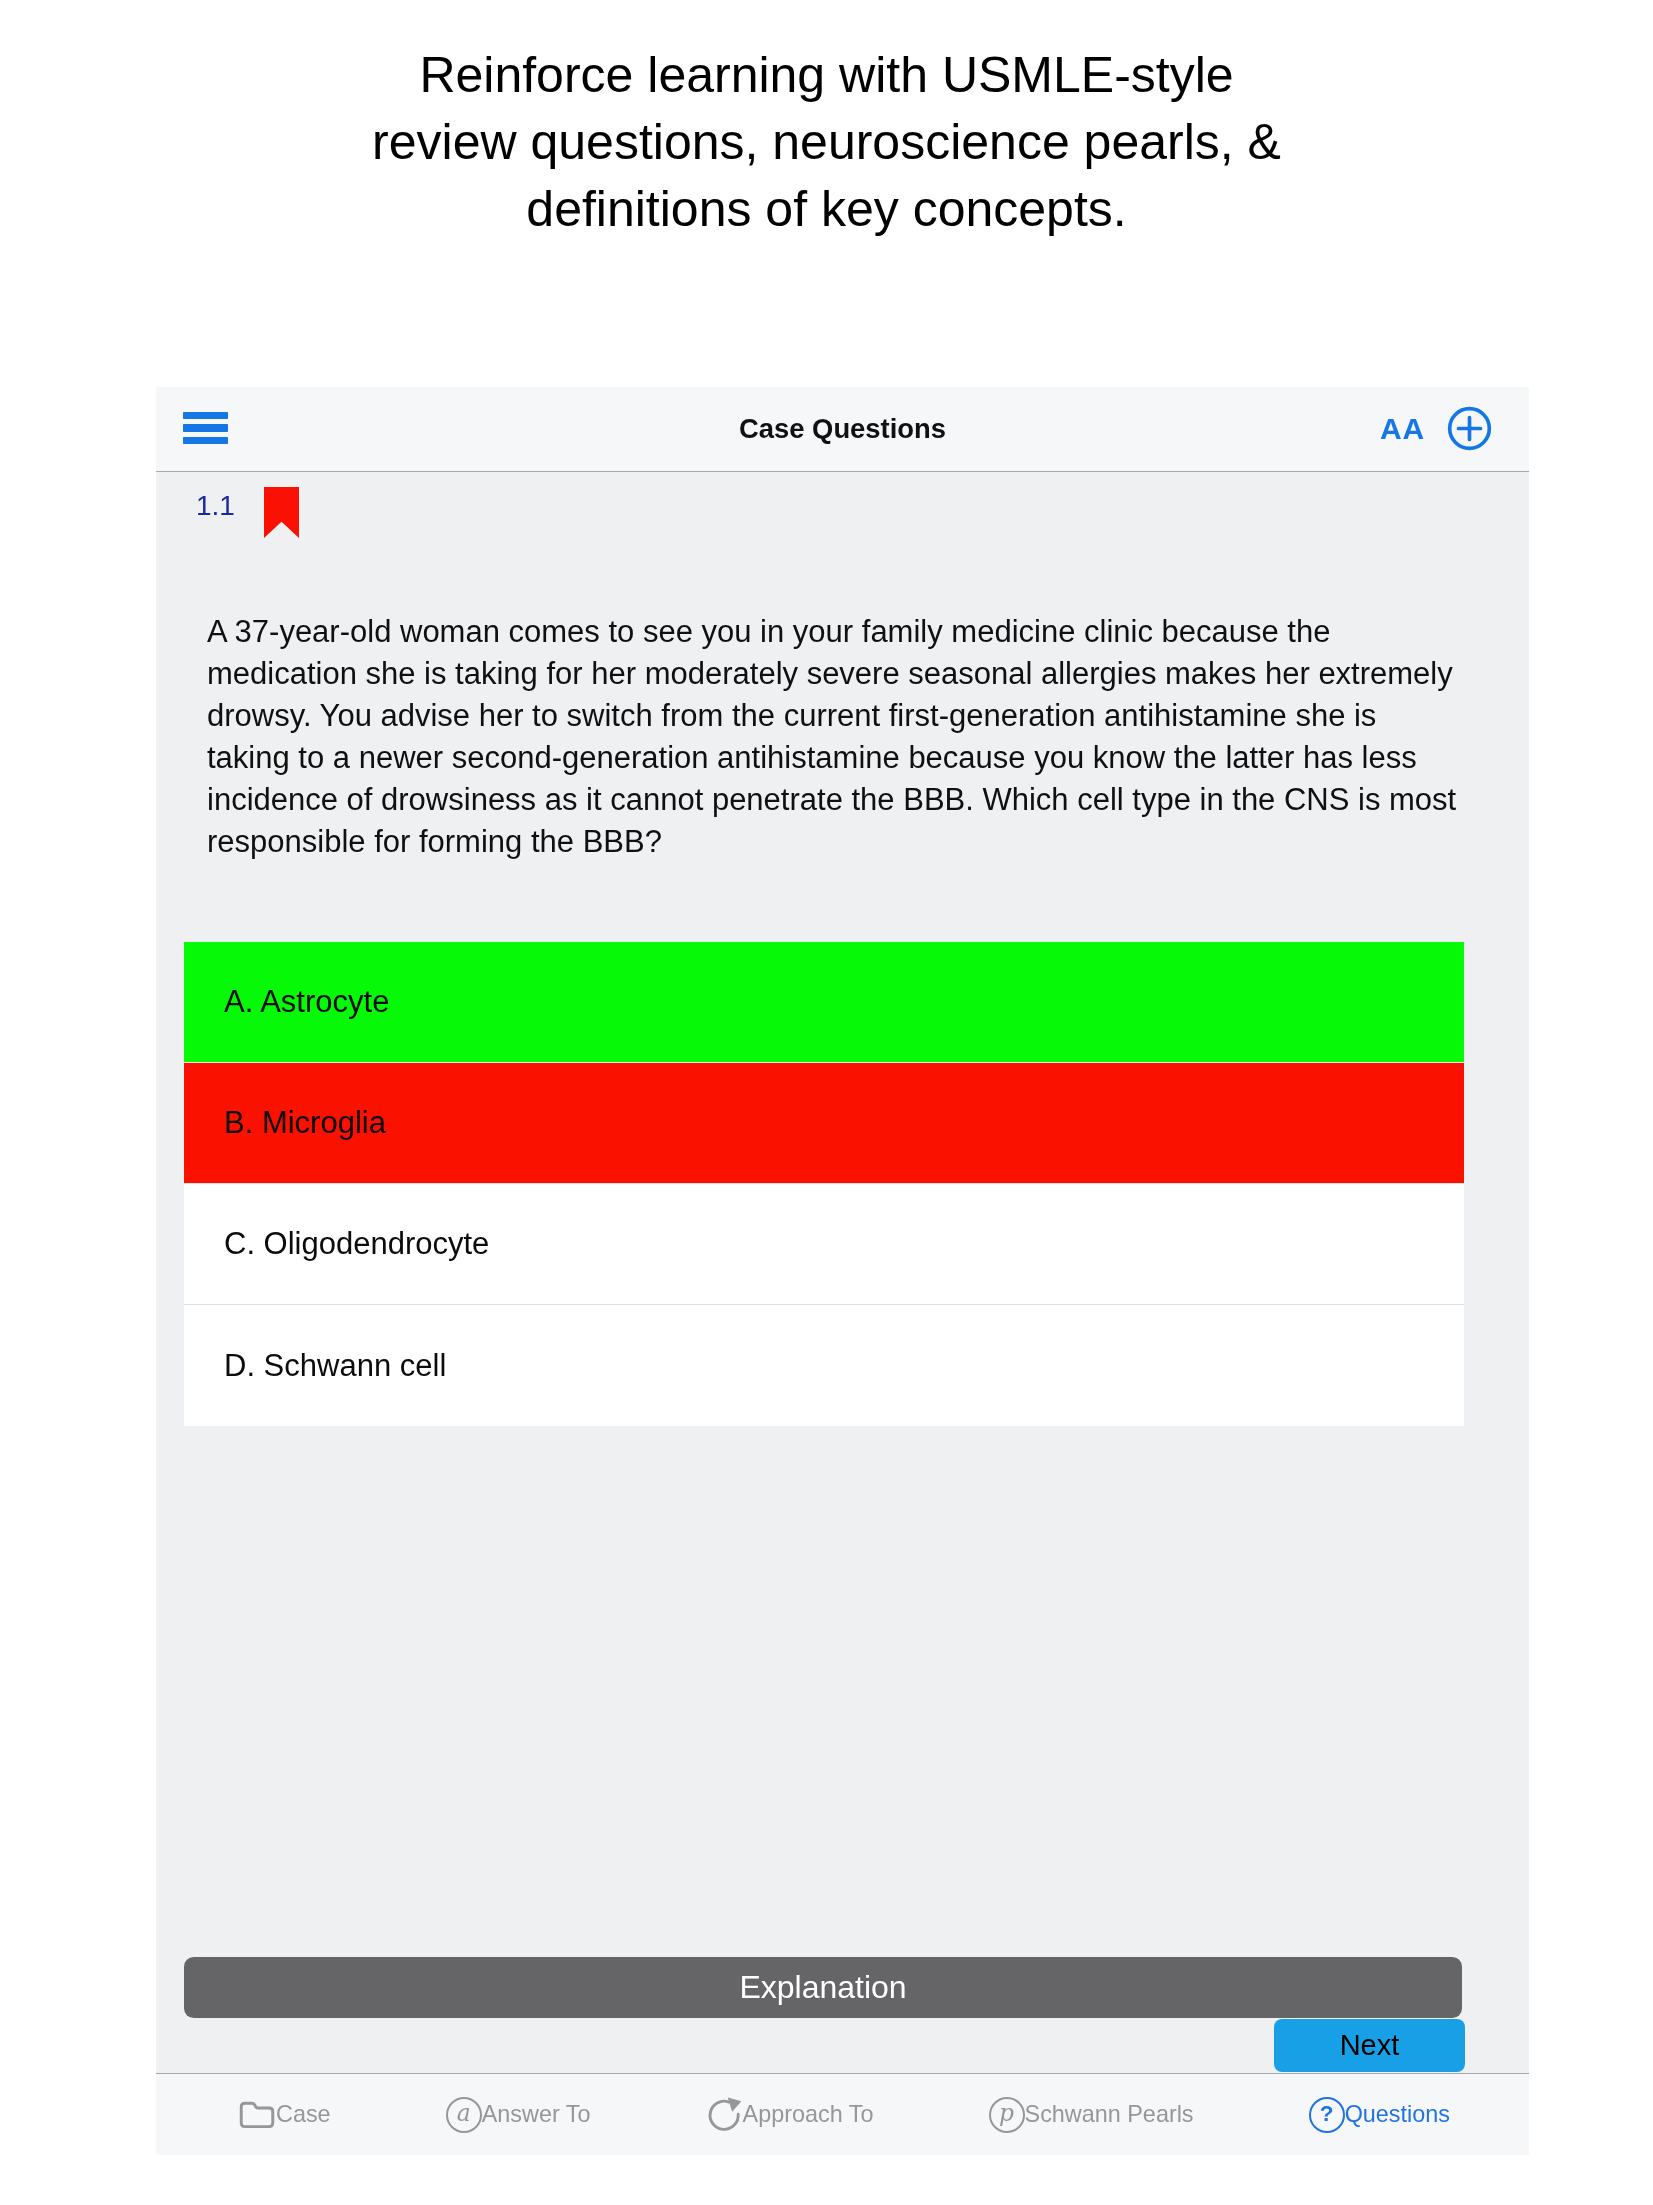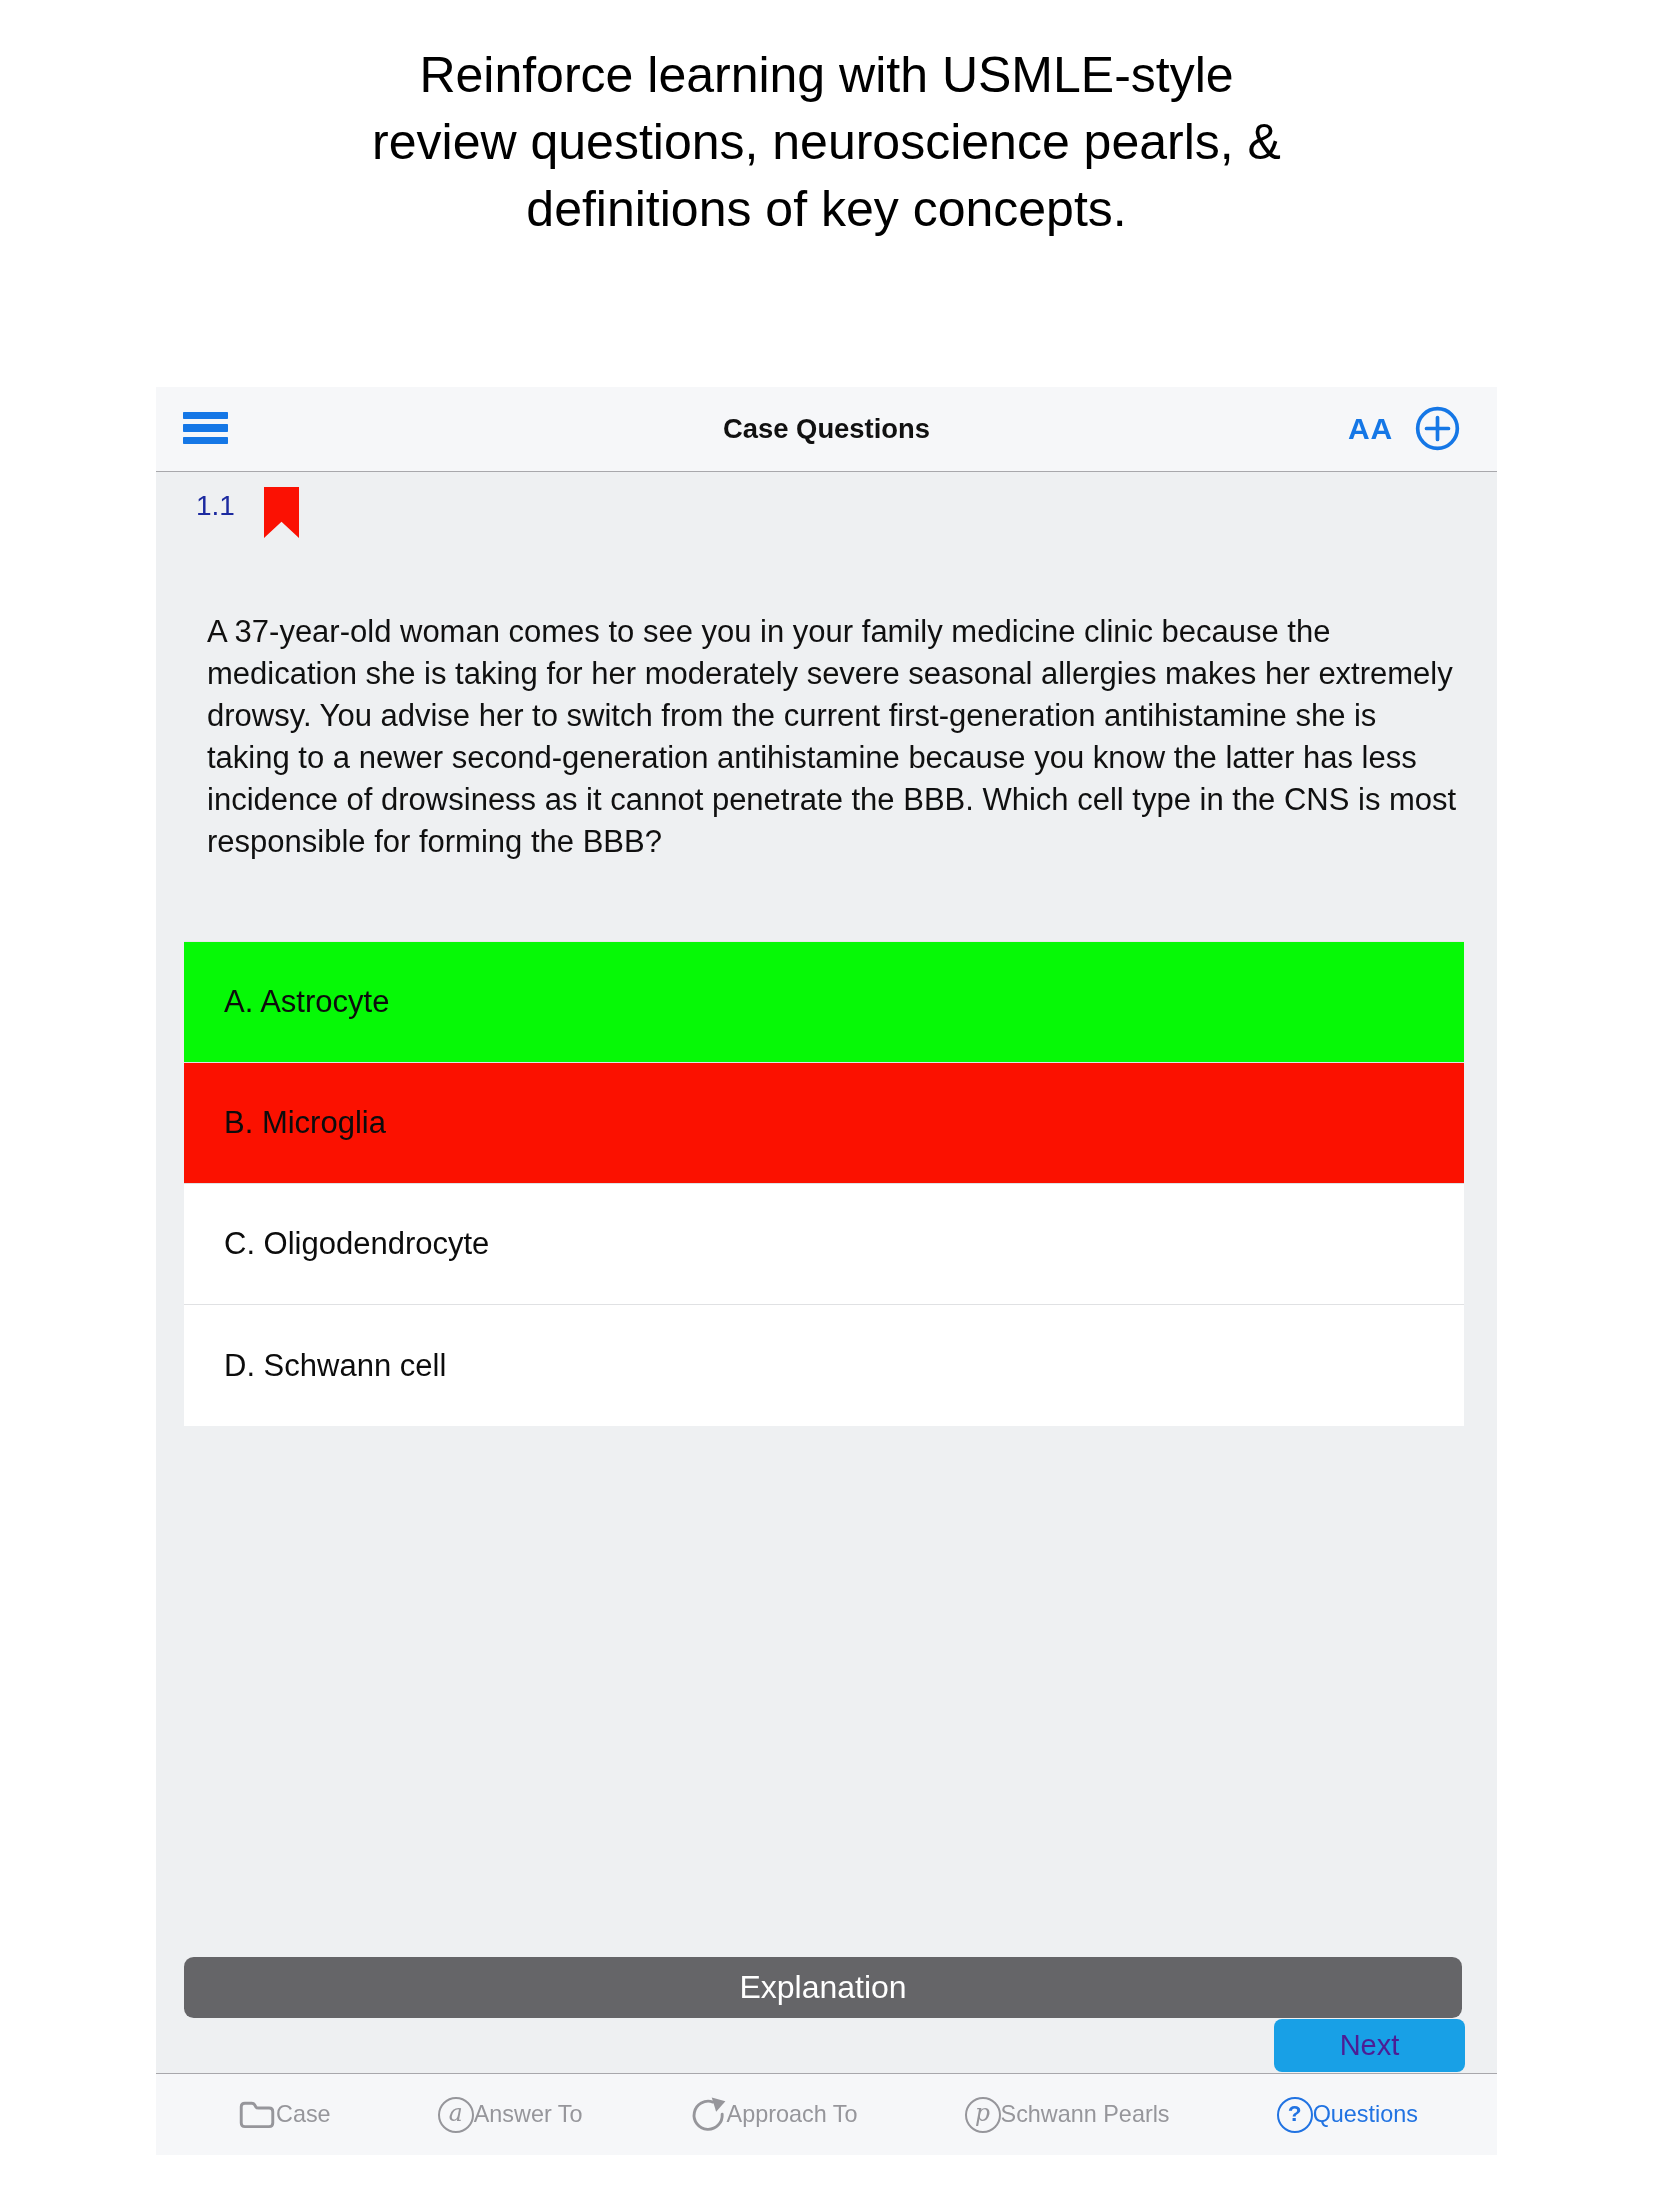--- a/index.html
+++ b/index.html
@@ -17,20 +17,21 @@
     text-align:center; color:#000;
     font-size:50px; line-height:1.34; font-weight:400;
   }
 
   
   .app {
     position:absolute; left:156px; top:387px;
     width:1341px; height:1768px;
     background:#eef0f2;
     overflow:hidden;
+    padding-left:32px;
   }
 
   
   .navbar {
     position:absolute; top:0; left:0; right:0; height:85px;
     background:#f6f7f9;
     border-bottom:1.6px solid #a8a8ac;
     box-sizing:border-box;
   }
   .hamburger {
@@ -85,21 +86,21 @@
   .explanation-btn {
     position:absolute; left:28px; top:1570px; width:1278px; height:61px;
     background:#656568; border-radius:9.7px;
     display:flex; align-items:center; justify-content:center;
     color:#fff; font-size:32px; cursor:pointer;
   }
   .next-btn {
     position:absolute; left:1118px; top:1632px; width:191px; height:53px;
     background:#18a0e6; border-radius:8px;
     display:flex; align-items:center; justify-content:center;
-    color:#4c1d95; font-size:29px; cursor:pointer;
+    color:#000000; font-size:29px; cursor:pointer;
   }
 
   
   .tabbar {
     position:absolute; left:0; right:0; top:1686px; height:82px;
     background:#f6f7f9;
     border-top:1.6px solid #a8a8ac;
     box-sizing:border-box;
     display:flex; align-items:center; justify-content:space-between;
     padding:0 79px 0 82px;

